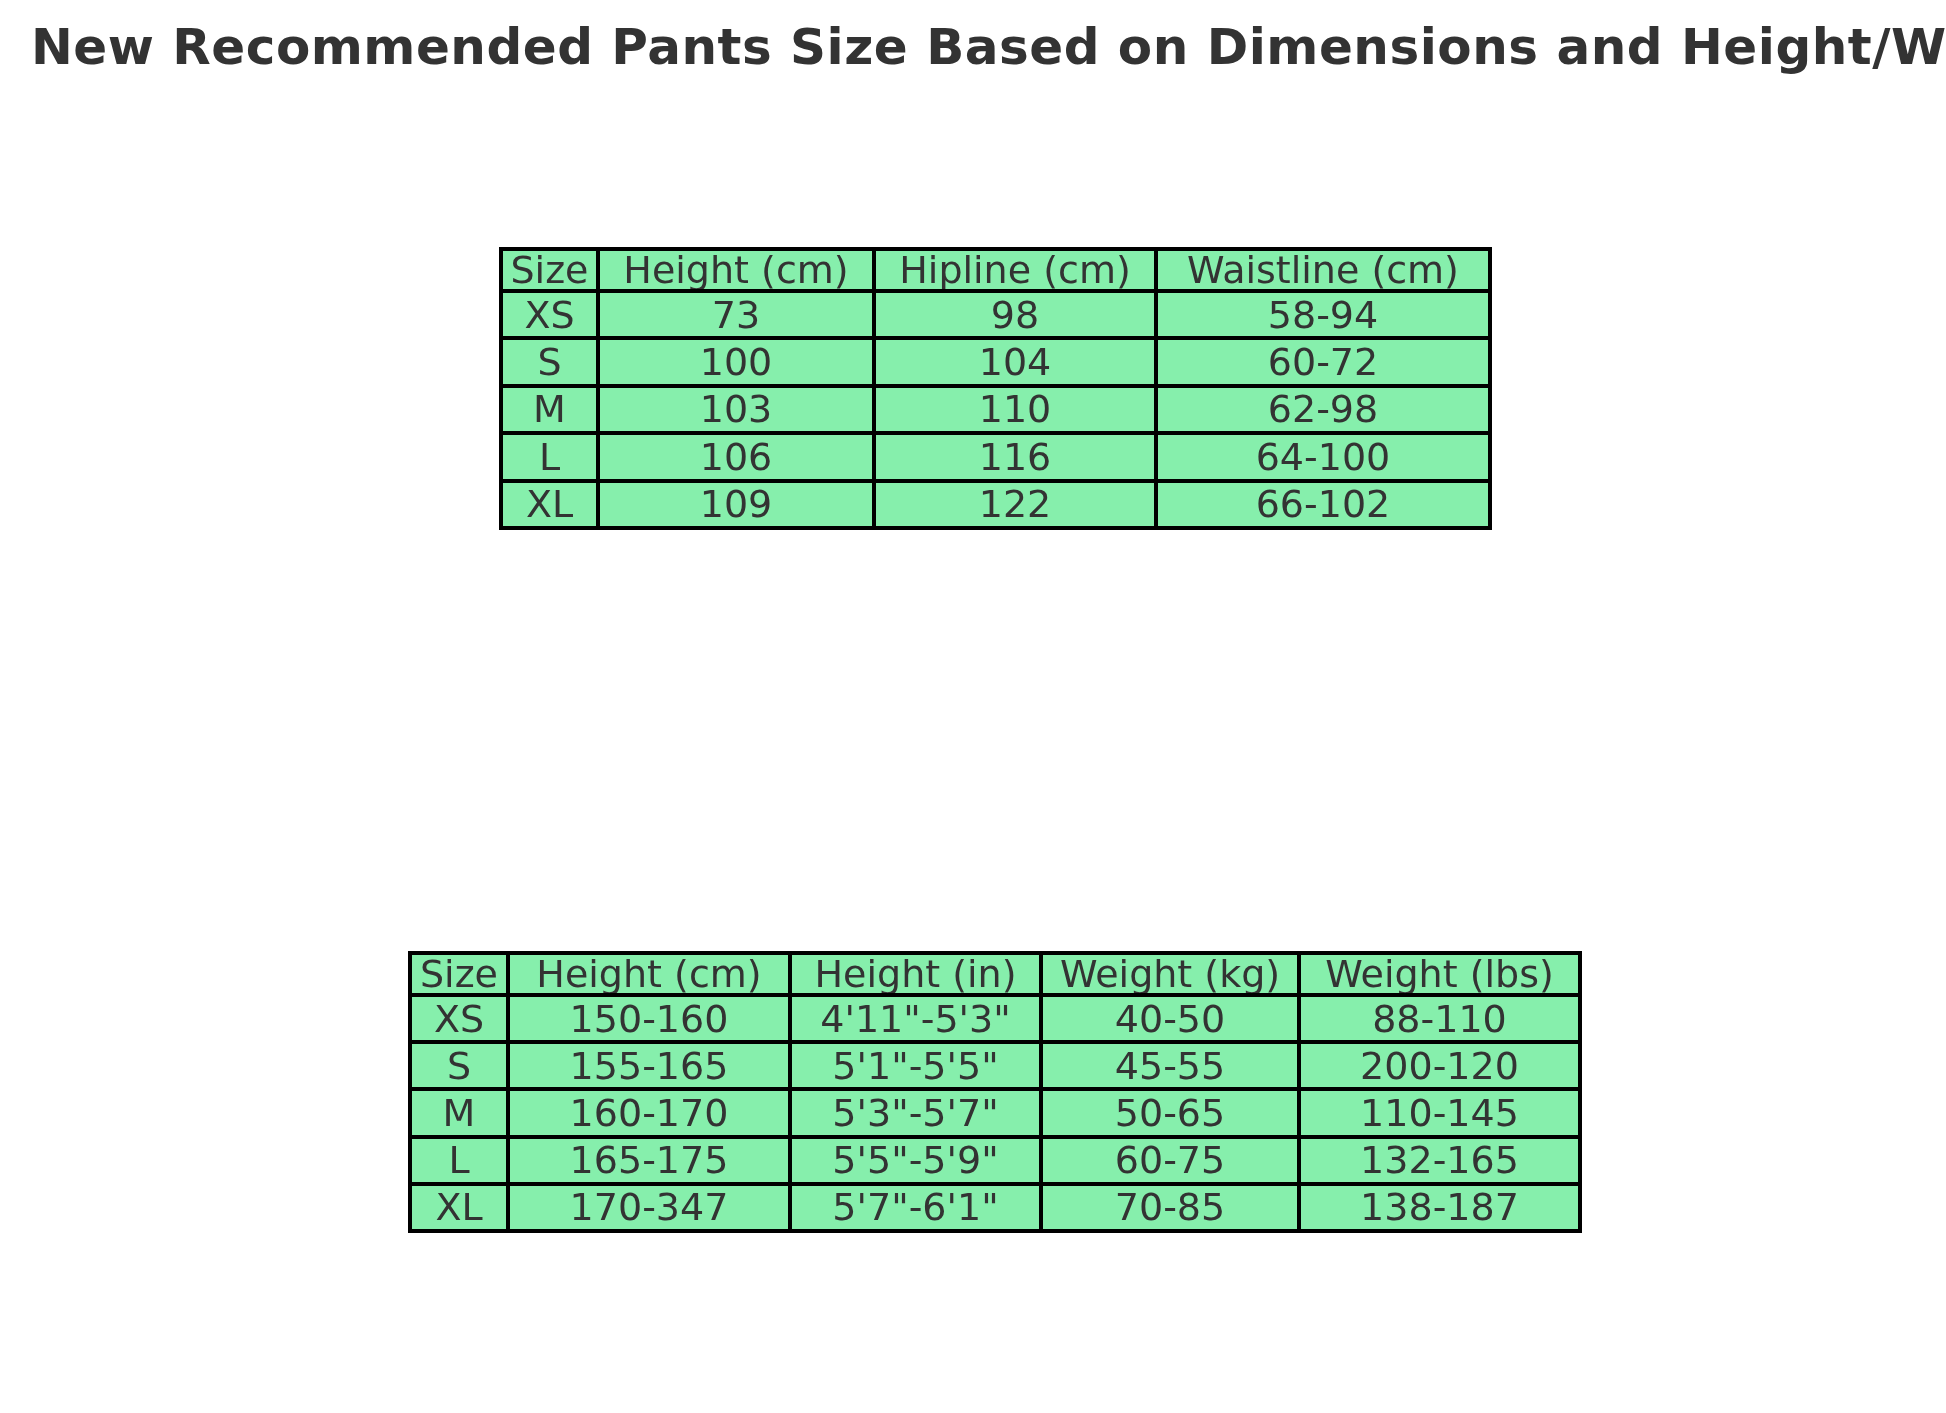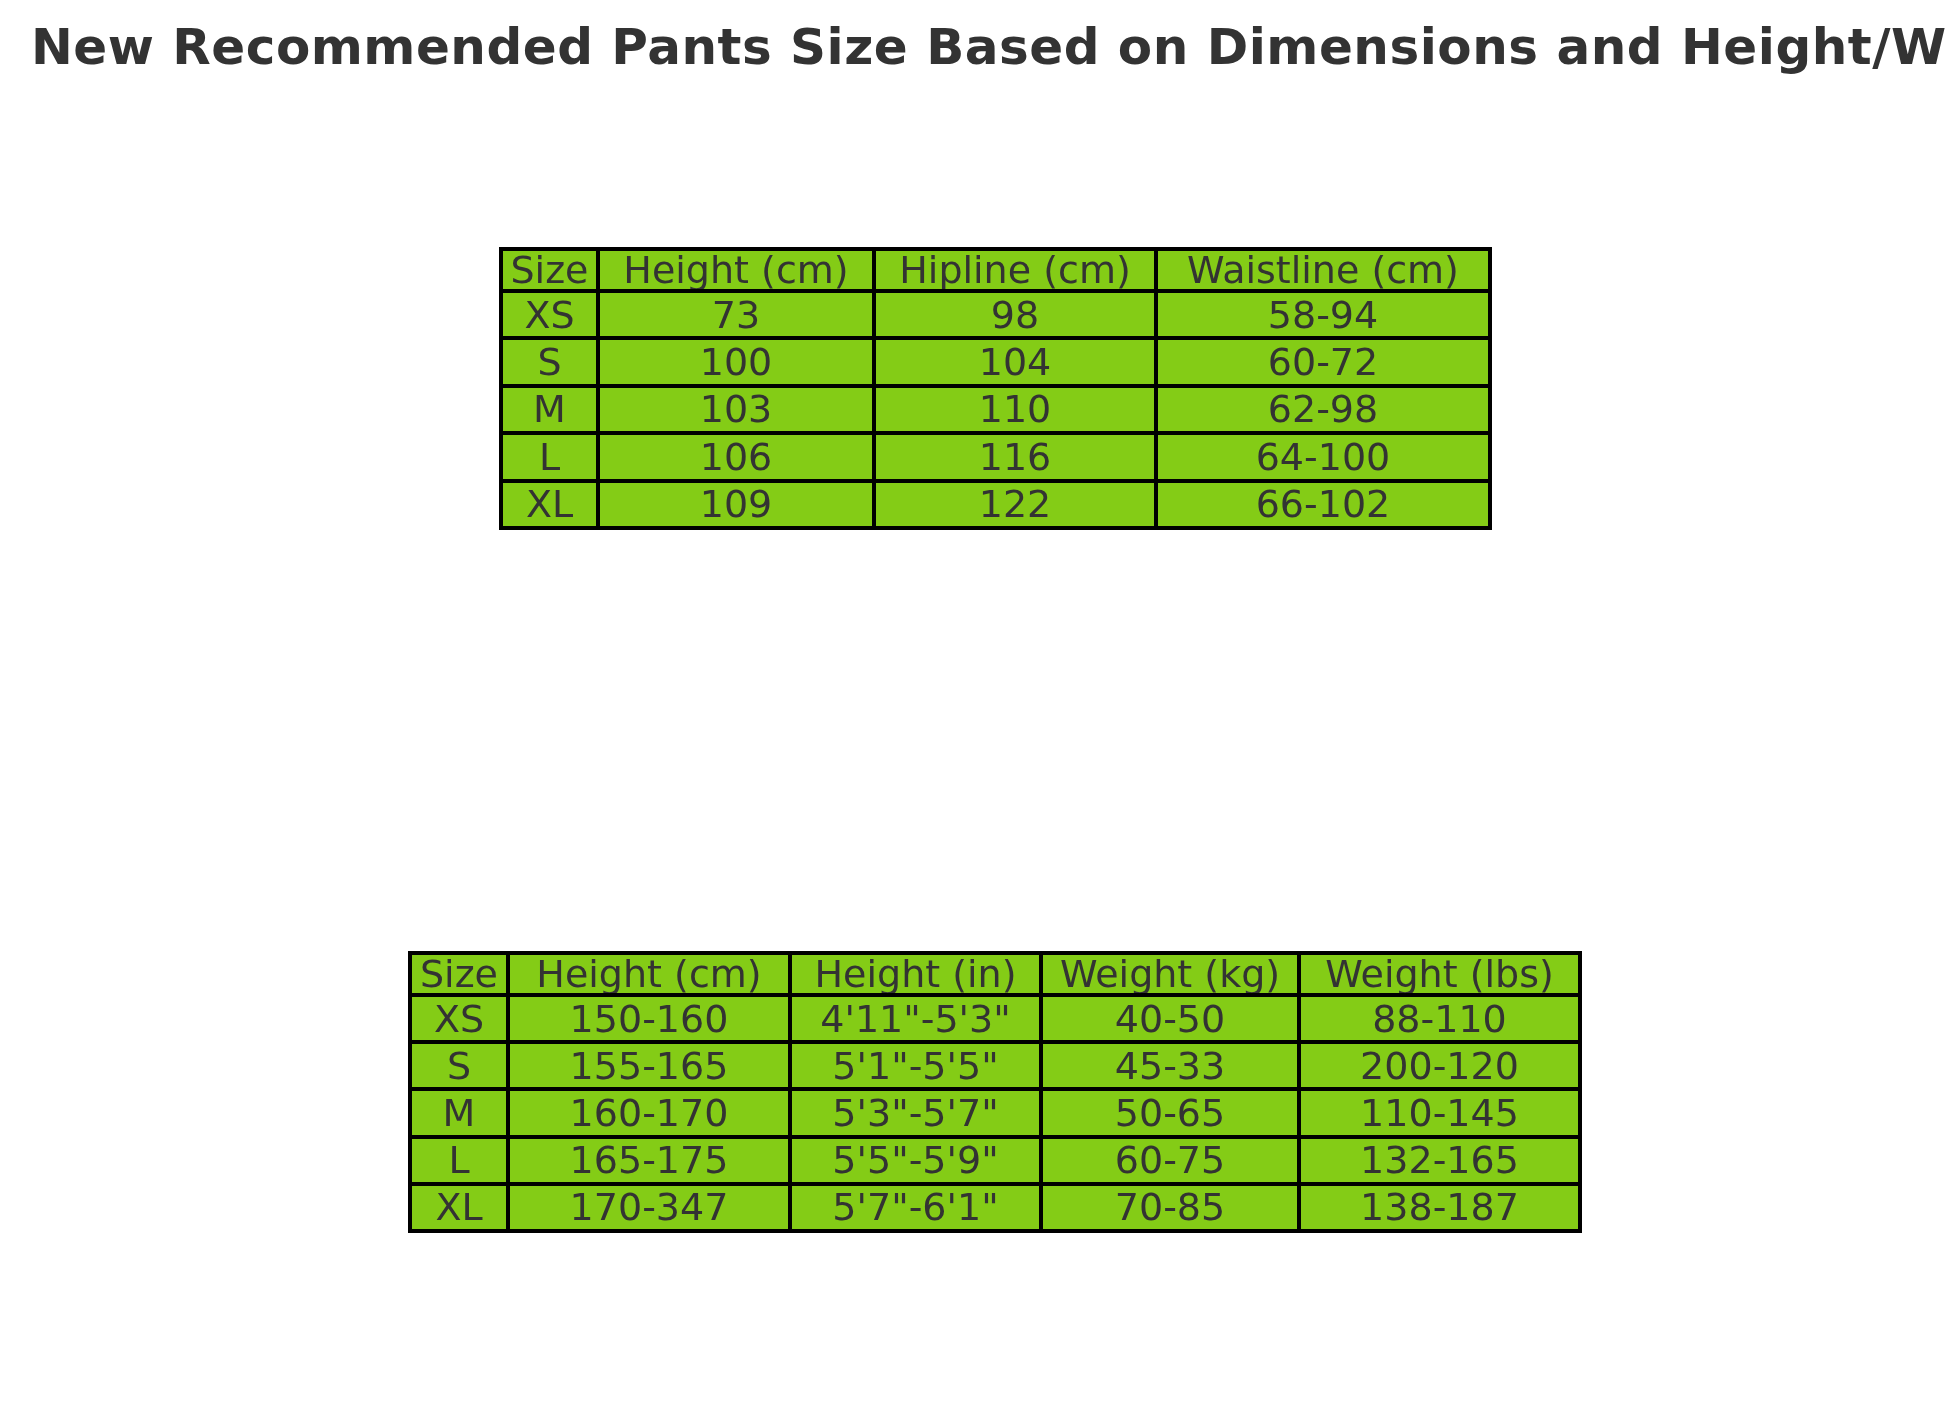--- a/index.html
+++ b/index.html
@@ -23,21 +23,21 @@
     font-weight: bold;
     line-height: 1.1;
     color: #333333;
     white-space: nowrap;
     letter-spacing: 0.5px;
   }
   table.data-table {
     position: absolute;
     border-collapse: collapse;
     table-layout: fixed;
-    background: #84cc16;
+    background: #86efac;
   }
   table.data-table th,
   table.data-table td {
     border: 4px solid #000000;
     padding: 0;
     text-align: center;
     vertical-align: middle;
     font-size: 38px;
     font-weight: normal;
     line-height: 1;
@@ -134,21 +134,21 @@
       <td>XS</td>
       <td>150-160</td>
       <td>4'11"-5'3"</td>
       <td>40-50</td>
       <td>88-110</td>
     </tr>
     <tr>
       <td>S</td>
       <td>155-165</td>
       <td>5'1"-5'5"</td>
-      <td>45-33</td>
+      <td>45-55</td>
       <td>200-120</td>
     </tr>
     <tr>
       <td>M</td>
       <td>160-170</td>
       <td>5'3"-5'7"</td>
       <td>50-65</td>
       <td>110-145</td>
     </tr>
     <tr>

